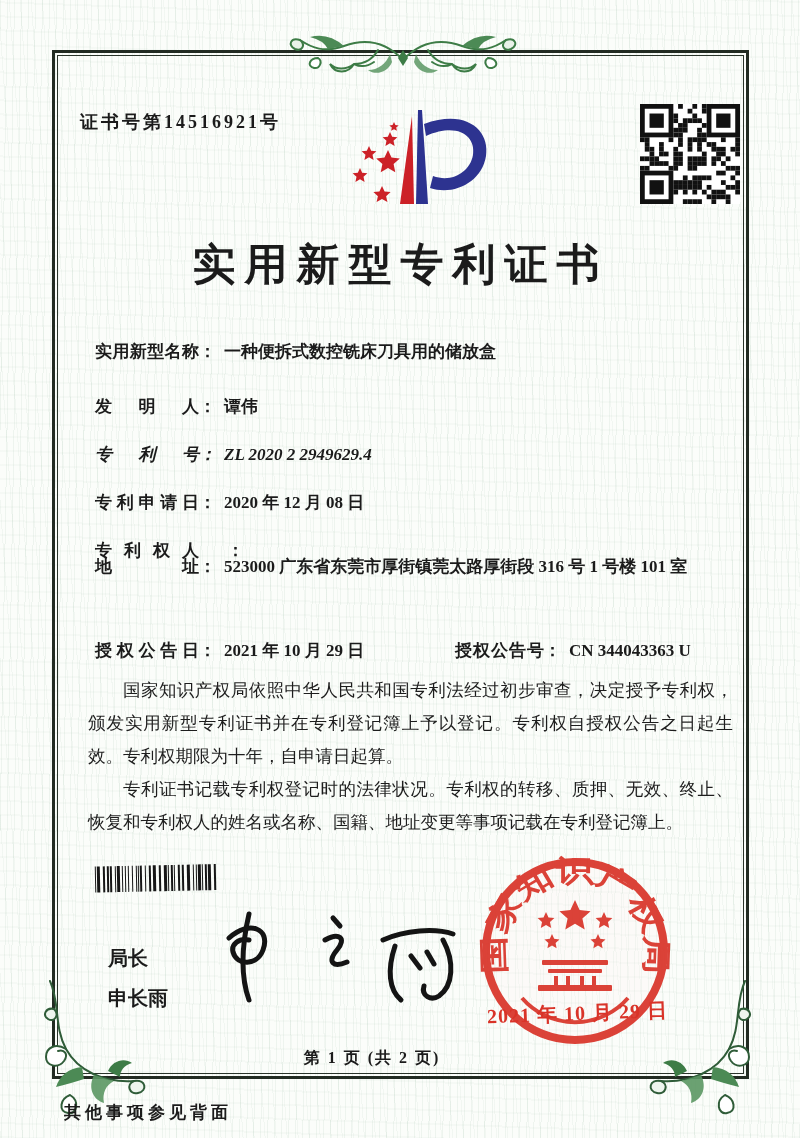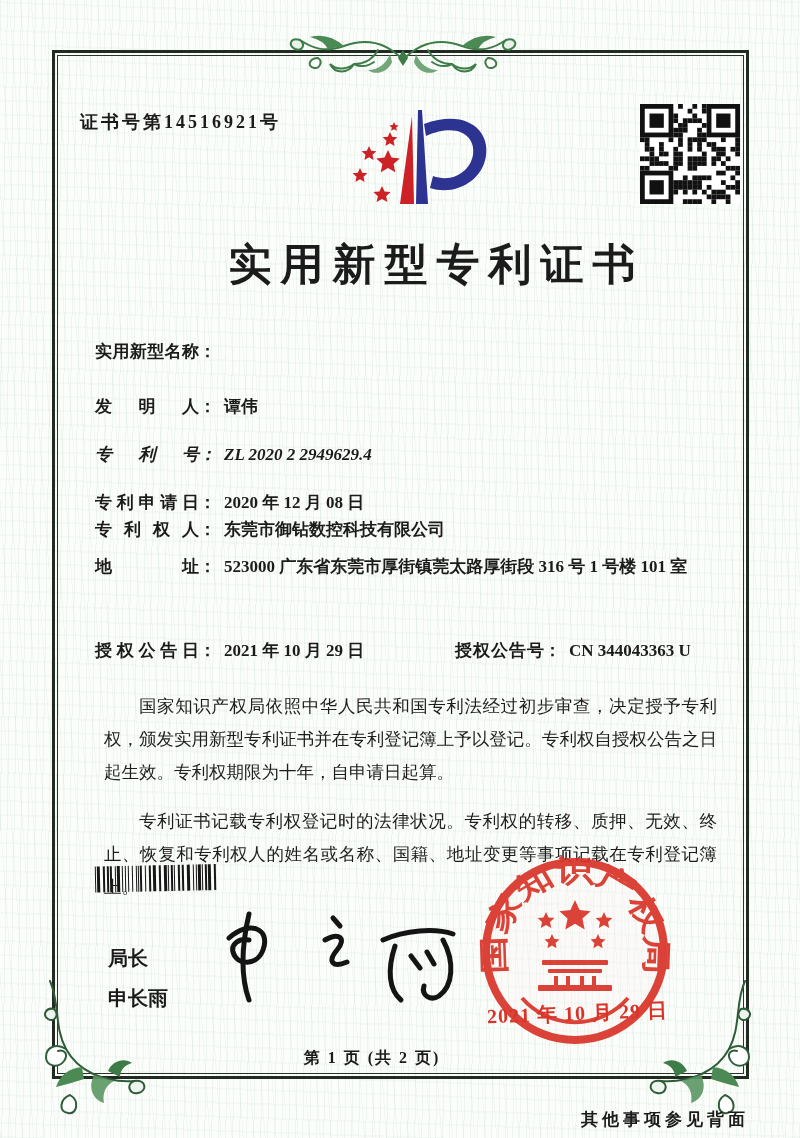--- a/index.html
+++ b/index.html
@@ -19,33 +19,33 @@
   }
   .frame{
     position:absolute;left:52px;top:50px;width:697px;height:1029px;
     border:3px solid #222b22;box-sizing:border-box;
   }
   .frame::after{
     content:"";position:absolute;inset:2px;border:1px solid #2a342a;
   }
   .abs{position:absolute;}
   .certno{left:80px;top:110px;font-size:18px;font-weight:700;letter-spacing:3px;}
-  .title{left:52px;top:236px;width:697px;text-align:center;font-size:43px;font-weight:700;letter-spacing:9px;padding-left:36px;}
+  .title{left:52px;top:236px;width:697px;text-align:center;font-size:43px;font-weight:700;letter-spacing:9px;}
   .field-row{left:95px;width:620px;display:flex;align-items:flex-start;font-size:17px;font-weight:700;line-height:27px;}
   .field-label{display:inline-block;width:104px;text-align:justify;text-align-last:justify;flex:0 0 104px;}
   .field-colon{flex:0 0 auto;margin-right:8px;}
   .field-value{flex:1 1 auto;max-width:500px;}
   .grant-no{position:absolute;left:360px;top:0;display:flex;font-size:17px;font-weight:700;}
   .grant-no .field-label{width:89px;flex:0 0 89px;}
   .body-text{left:88px;top:674px;width:645px;font-size:17.5px;line-height:33px;color:#1d1d1d;}
-  .body-text p{margin:16px;text-indent:2em;text-align:justify;}
+  .body-text p{margin:0;text-indent:2em;text-align:justify;}
   .signer{left:108px;top:938px;font-size:20px;font-weight:700;line-height:40px;}
   .seal-date{left:487px;top:1000px;font-size:20px;font-weight:700;color:#d93328;transform:rotate(-2deg);letter-spacing:1px;}
   .pageno{left:52px;top:1048px;width:640px;text-align:center;font-size:16px;font-weight:700;letter-spacing:2px;}
-  .backnote{left:52px;top:1101px;width:697px;text-align:right;font-size:17px;font-weight:700;letter-spacing:4px;margin-top:7px;}
+  .backnote{left:64px;top:1101px;width:697px;text-align:left;font-size:17px;font-weight:700;letter-spacing:4px;}
   .barcode{left:95px;top:864px;width:246px;height:26px;transform:rotate(-1.2deg);display:flex;align-items:stretch;}
   .barcode span{display:block;height:100%;}
   .qr{left:640px;top:104px;}
   svg{display:block;}
 </style>
 </head>
 <body>
 
 <div class="page">
 
@@ -265,44 +265,44 @@
         <rect x="4.6" y="69" width="23" height="23" fill="#fff"></rect>
         <rect x="9.2" y="73.6" width="13.799999999999999" height="13.799999999999999" fill="#111"></rect>
       </svg>
     </div>
 
   <div class="abs title">实用新型专利证书</div>
 
   <div class="abs field-row" style="top:338px;">
     <span class="field-label">实用新型名称</span>
       <span class="field-colon">：</span>
+    <span class="field-value">一种便拆式数控铣床刀具用的储放盒</span>
   </div>
 
   <div class="abs field-row" style="top:393px;">
     <span class="field-label">发明人</span>
       <span class="field-colon">：</span>
     <span class="field-value">谭伟</span>
   </div>
 
   <div class="abs field-row" style="top:441px;font-style:italic;">
     <span class="field-label">专利号</span>
       <span class="field-colon">：</span>
     <span class="field-value">ZL 2020 2 2949629.4</span>
   </div>
 
   <div class="abs field-row" style="top:489px;">
     <span class="field-label">专利申请日</span>
       <span class="field-colon">：</span>
     <span class="field-value">2020 年 12 月 08 日</span>
   </div>
 
-  <div class="abs field-row" style="top:516px;">
+  <div class="abs field-row" style="top:537px;gap:28px;">
     <span class="field-label">专利权人</span>
       <span class="field-colon">：</span>
-    <span class="field-value">东莞市御钻数控科技有限公司</span>
   </div>
 
   <div class="abs field-row" style="top:553px;">
     <span class="field-label">地址</span>
       <span class="field-colon">：</span>
     <span class="field-value" style="max-width:505px;">523000 广东省东莞市厚街镇莞太路厚街段 316 号 1 号楼 101 室</span>
   </div>
 
   <div class="abs field-row" style="top:637px;">
     <span class="field-label">授权公告日</span>

